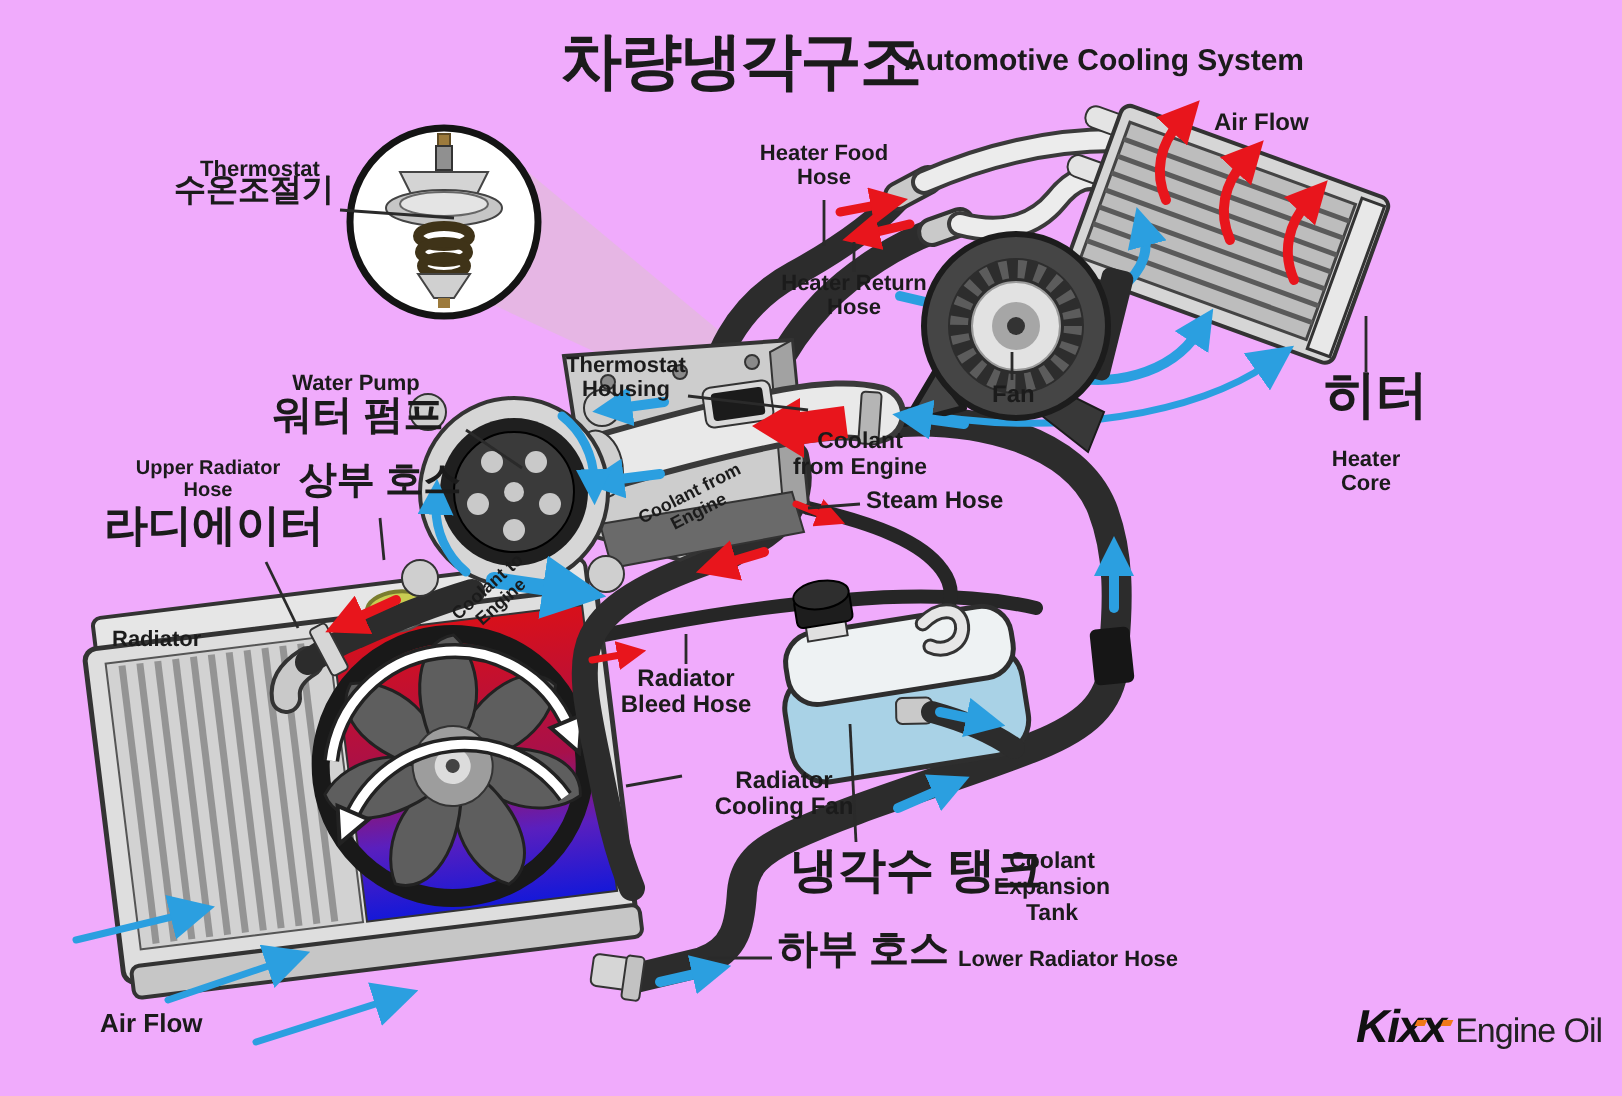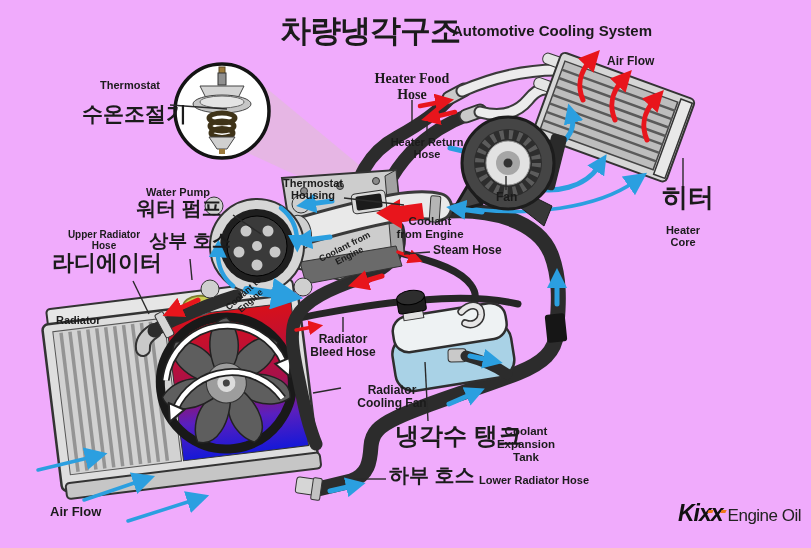--- a/index.html
+++ b/index.html
@@ -274,34 +274,34 @@
     <line x1="313" y1="393" x2="341" y2="388"></line>
     <line x1="425" y1="362" x2="428" y2="421"></line>
     <line x1="354" y1="479" x2="386" y2="479"></line>
   </g>
 </svg>
 
 <div class="lbl nw" style="left:280px;top:14px;font-size:31px;letter-spacing:-1px;">차량냉각구조</div>
 <div class="lbl nw" style="left:452px;top:23px;font-size:15px;">Automotive Cooling System</div>
 
 <div class="lbl ctr" style="left:70px;top:79px;width:120px;font-size:11px;">Thermostat</div>
-<div class="lbl ctr" style="left:67px;top:102px;width:120px;font-size:21px;text-align:right;">수온조절기</div>
+<div class="lbl ctr" style="left:67px;top:87px;width:120px;font-size:16px;">수온조절기</div>
 
 <div class="lbl ctr" style="left:118px;top:186px;width:120px;font-size:11px;">Water Pump</div>
 <div class="lbl ctr" style="left:118px;top:197px;width:122px;font-size:20px;">워터 펌프</div>
 
 <div class="lbl ctr" style="left:61px;top:229px;width:86px;font-size:10px;line-height:1.1;">Upper Radiator Hose</div>
 <div class="lbl ctr" style="left:140px;top:230px;width:100px;font-size:19px;">상부 호스</div>
 
 <div class="lbl nw" style="left:52px;top:251px;font-size:22px;">라디에이터</div>
 <div class="lbl nw" style="left:56px;top:278px;font-size:11px;margin-top:36px;">Radiator</div>
 
 <div class="lbl ctr" style="left:273px;top:177px;width:80px;font-size:11px;">Thermostat Housing</div>
 
-<div class="lbl ctr" style="left:374px;top:71px;width:76px;font-size:14px;font-family:Liberation Serif, serif;">Heater Food Hose</div>
+<div class="lbl ctr" style="left:374px;top:71px;width:76px;font-size:11px;">Heater Food Hose</div>
 <div class="lbl ctr" style="left:389px;top:136px;width:76px;font-size:11px;">Heater Return Hose</div>
 
 <div class="lbl nw" style="left:496px;top:191px;font-size:12px;">Fan</div>
 
 <div class="lbl nw" style="left:607px;top:55px;font-size:12px;">Air Flow</div>
 
 <div class="lbl nw" style="left:662px;top:183px;font-size:26px;">히터</div>
 <div class="lbl ctr" style="left:654px;top:224px;width:58px;font-size:11px;">Heater Core</div>
 
 <div class="lbl ctr" style="left:396px;top:215px;width:68px;font-size:11.5px;">Coolant from Engine</div>

